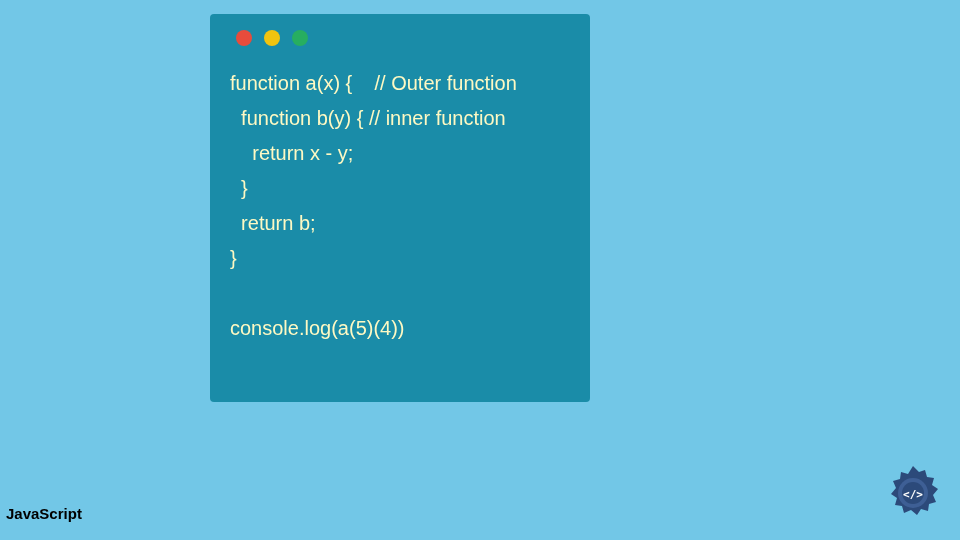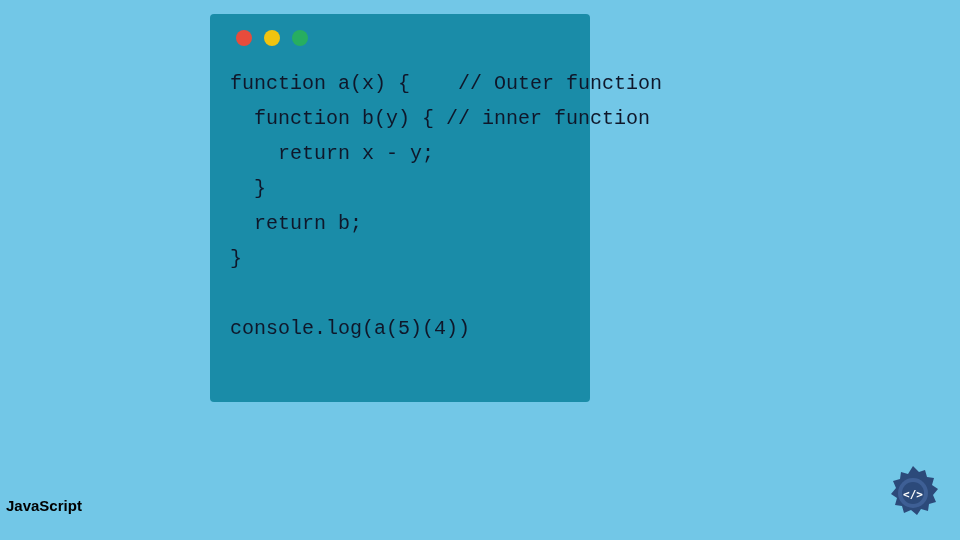--- a/index.html
+++ b/index.html
@@ -29,31 +29,31 @@
     }
     .dot {
       width: 16px;
       height: 16px;
       border-radius: 50%;
     }
     .dot-red { background: #e74c3c; }
     .dot-yellow { background: #f1c40f; }
     .dot-green { background: #27ae60; }
     .code {
-      color: #0f172a;
-      font-family: Liberation Mono, monospace;
+      color: #fef9c3;
+      font-family: Liberation Sans, sans-serif;
       font-size: 20px;
       line-height: 1.75;
       white-space: pre;
       margin-top: 18px;
     }
     .js-badge {
       position: absolute;
       left: 6px;
-      bottom: 24px;
+      bottom: 16px;
       display: flex;
       flex-direction: column;
       align-items: center;
     }
     .js-label {
       color: #000;
       font-size: 15px;
       font-weight: bold;
       margin-bottom: 2px;
     }

